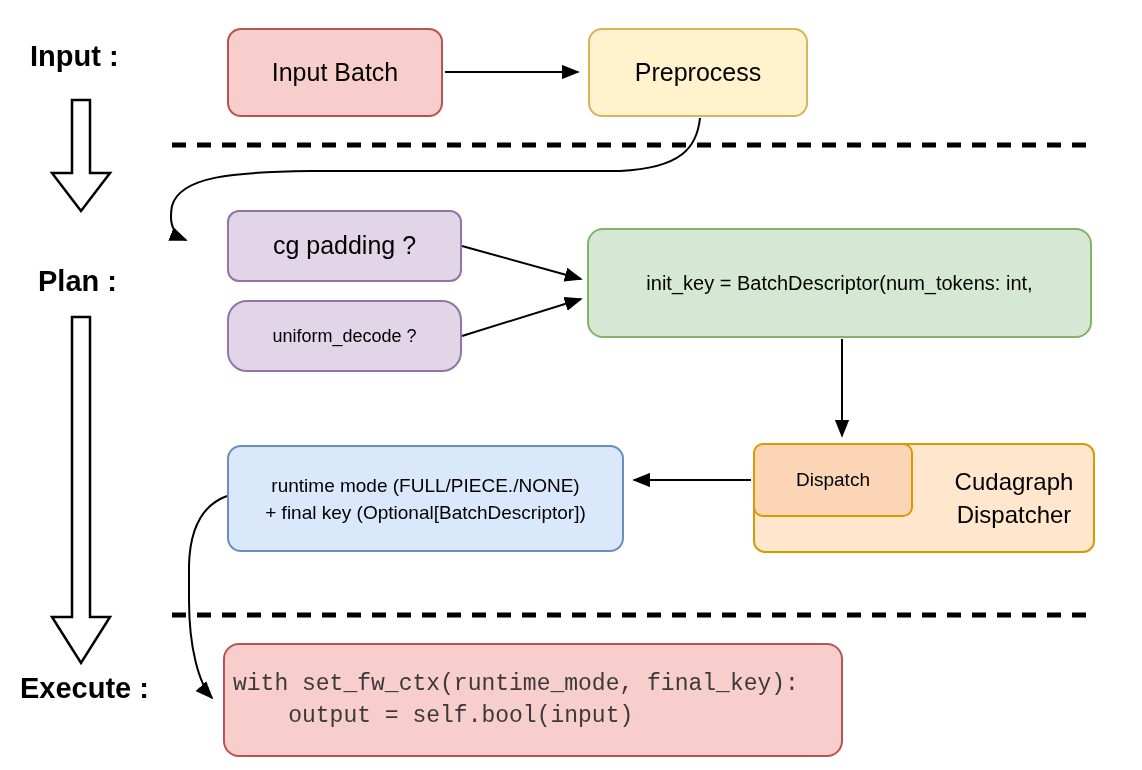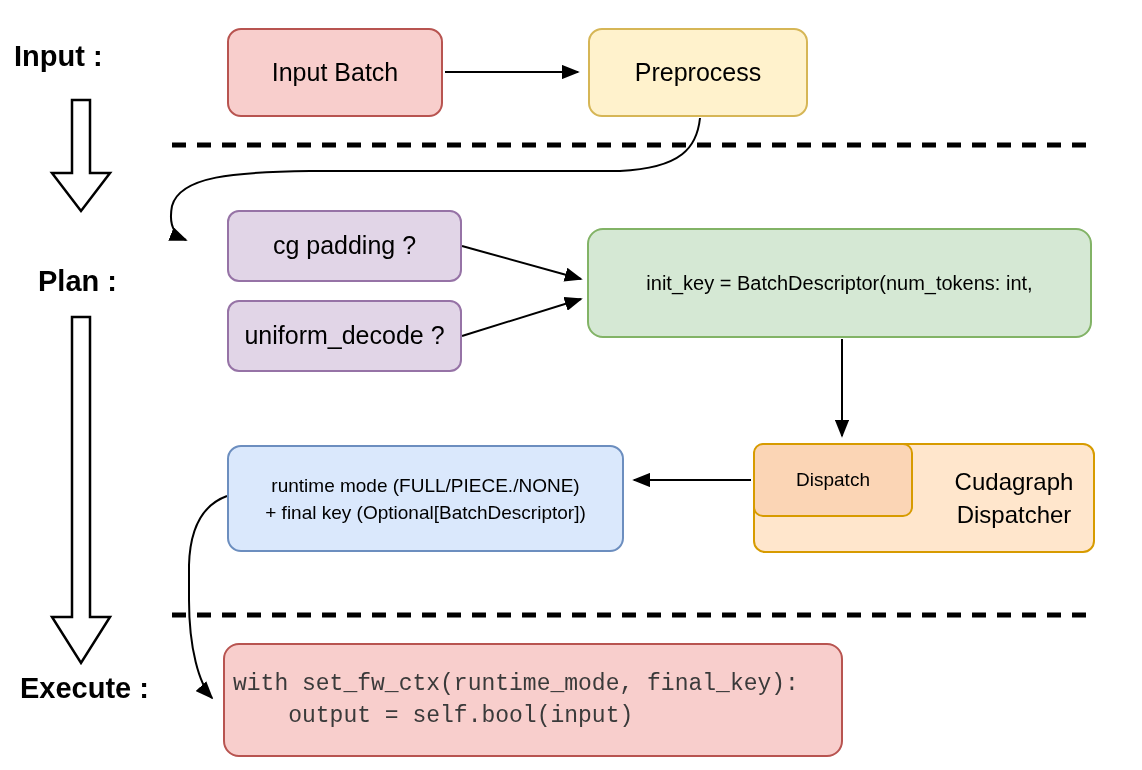--- a/index.html
+++ b/index.html
@@ -12,38 +12,38 @@
     color:var(--label-text,#000);
     overflow:hidden;
   }
   .connectors{position:absolute;left:0;top:0;width:1142px;height:770px;}
   .connector{stroke:var(--line-color,#000);stroke-width:2;fill:none;}
   .dashed-sep{stroke:var(--line-color,#000);stroke-width:5;stroke-dasharray:14 11;}
   .hollow-arrow{fill:#ffffff;stroke:var(--line-color,#000);stroke-width:2.5;stroke-linejoin:miter;}
   #ah path{fill:var(--line-color,#000);}
 
   .stage-label{position:absolute;font-weight:700;font-size:29px;line-height:32px;white-space:nowrap;}
-  .lbl-input{left:14px;top:40px;}
+  .lbl-input{left:30px;top:40px;}
   .lbl-plan{left:38px;top:241px;margin-top:24px;}
   .lbl-execute{left:20px;top:672px;}
 
   .node{
     position:absolute;display:flex;flex-direction:column;
     align-items:center;justify-content:center;text-align:center;
     border:2px solid #000;border-radius:14px;box-sizing:border-box;
     line-height:1.25;
   }
   .node-input-batch{left:227px;top:28px;width:216px;height:89px;
     background:var(--red-fill);border-color:var(--red-stroke);font-size:25px;}
   .node-preprocess{left:588px;top:28px;width:220px;height:89px;
     background:var(--yellow-fill);border-color:var(--yellow-stroke);font-size:25px;}
   .node-cg-padding{left:227px;top:210px;width:235px;height:72px;
     background:var(--purple-fill);border-color:var(--purple-stroke);font-size:25px;border-radius:12px;}
   .node-uniform-decode{left:227px;top:300px;width:235px;height:72px;
-    background:var(--purple-fill);border-color:var(--purple-stroke);font-size:25px;border-radius:12px;}
+    background:var(--purple-fill);border-color:var(--purple-stroke);font-size:18px;border-radius:20px;}
   .node-init-key{left:587px;top:228px;width:505px;height:110px;
     background:var(--green-fill);border-color:var(--green-stroke);font-size:20px;border-radius:16px;}
   .node-init-key .tline{line-height:30px;}
   .node-dispatcher-outer{left:753px;top:443px;width:342px;height:110px;
     background:var(--orange-outer-fill);border-color:var(--orange-stroke);border-radius:12px;}
   .node-dispatch-inner{left:753px;top:443px;width:160px;height:74px;
     background:var(--orange-inner-fill);border-color:var(--orange-stroke);font-size:19px;border-radius:10px;}
   .dispatcher-text{left:933px;top:443px;width:162px;height:110px;position:absolute;
     display:flex;flex-direction:column;align-items:center;justify-content:center;
     text-align:center;font-size:24px;}

